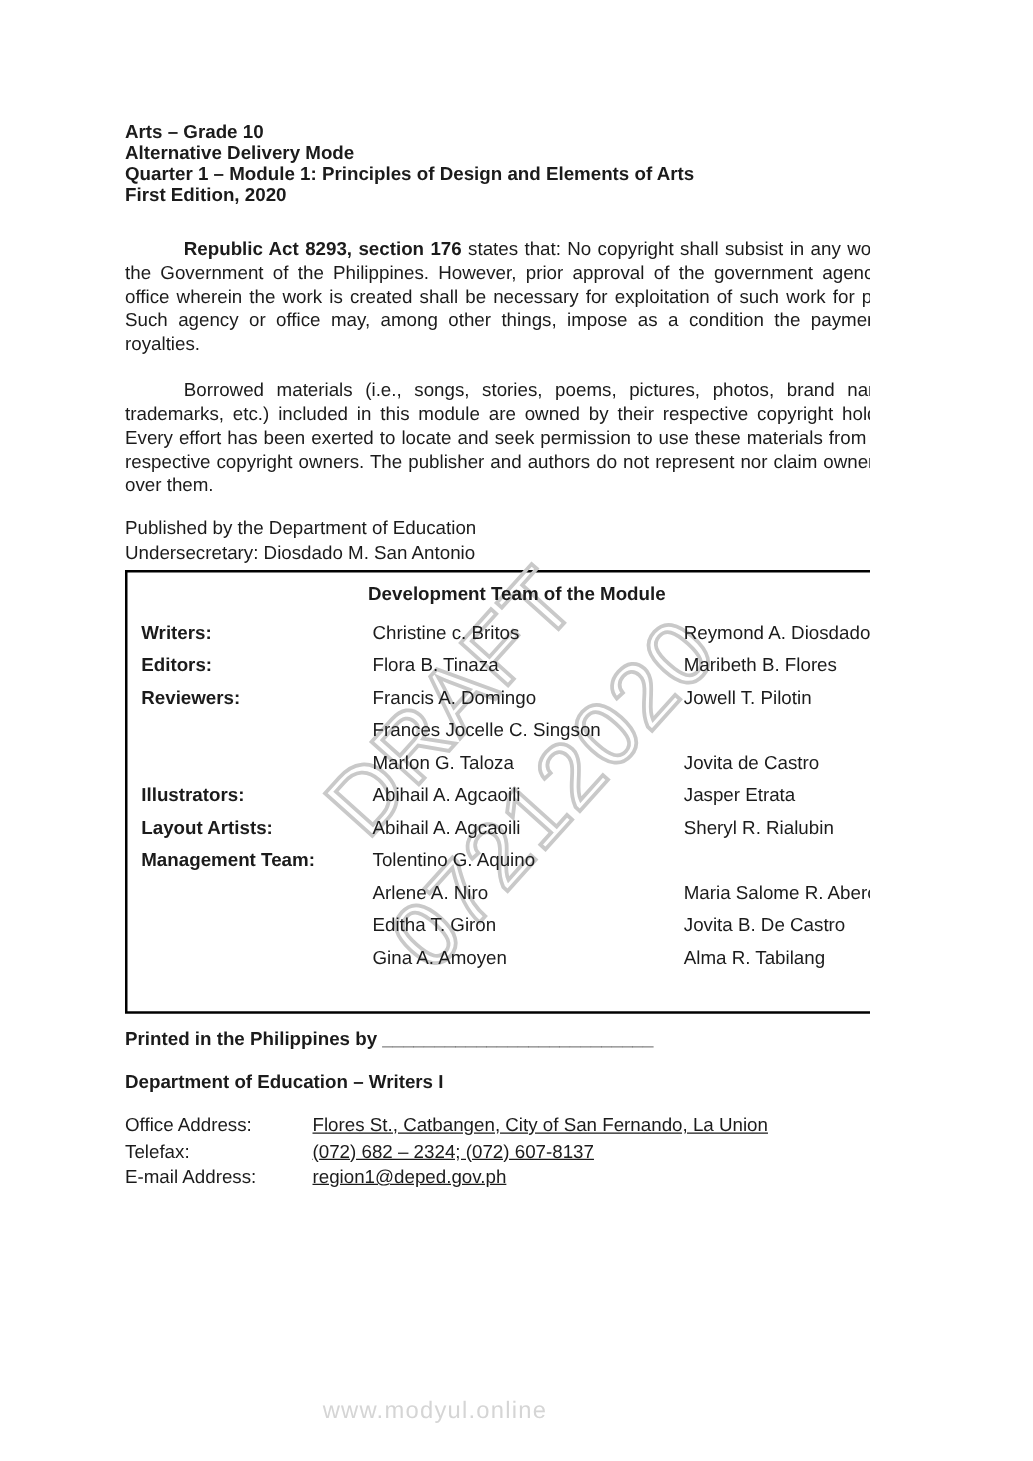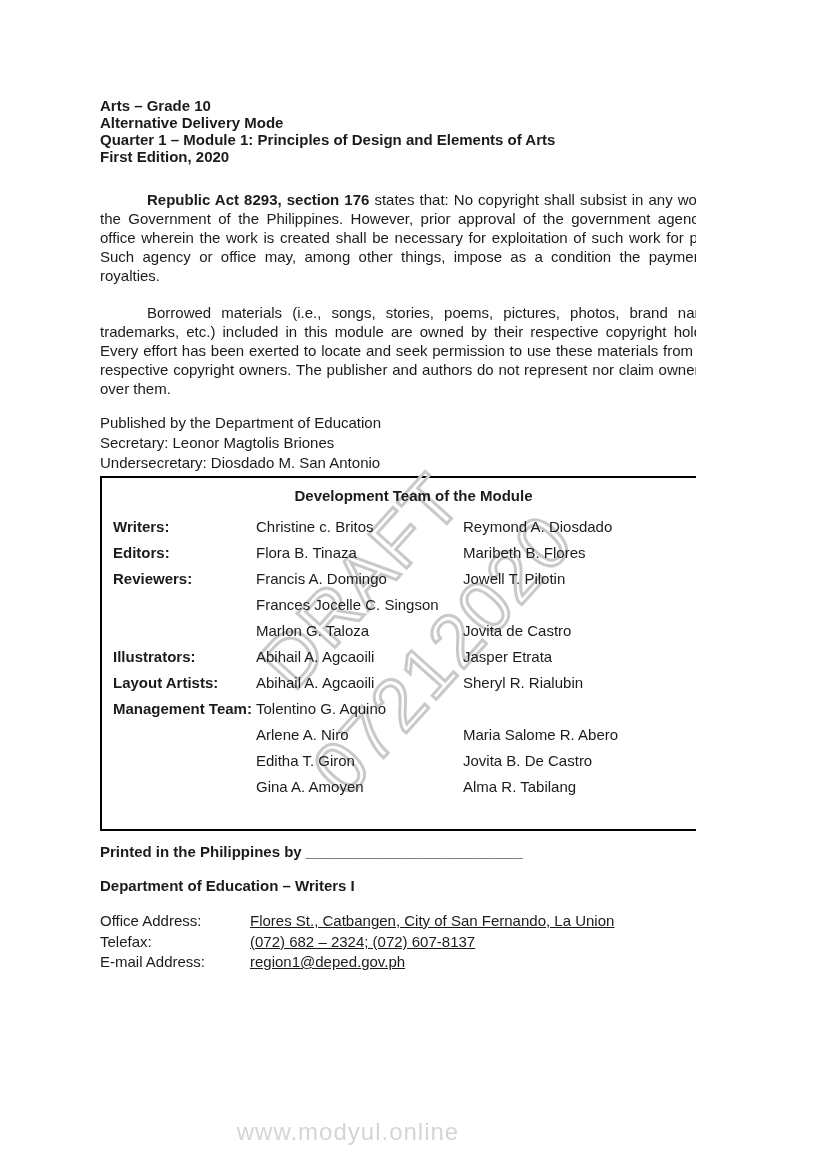--- a/index.html
+++ b/index.html
@@ -41,20 +41,21 @@
     font-weight:bold;
     padding-top:9px;
   }
   .dev-rows { margin-top:9px; }
   .dev-row {
     display:grid;
     grid-template-columns:143px 207px auto;
     height:26px;
     align-items:center;
     padding-left:11px;
+    gap:42px;
   }
   .dev-label { font-weight:bold; white-space:nowrap; }
   .dev-cell { white-space:nowrap; }
   .watermark {
     position:absolute;
     left:95px; top:30px;
     width:410px;
     text-align:center;
     transform:rotate(-48deg);
     font-size:74px;
@@ -72,21 +73,21 @@
     display:grid;
     grid-template-columns:150px auto;
     line-height:20.5px;
   }
   .contact-value { text-decoration:underline; white-space:nowrap; }
   .site-watermark {
     position:absolute;
     left:0; right:0; top:1118px;
     text-align:center;
     color:#d5d5d5;
-    font-size:24px;
+    font-size:19px;
     letter-spacing:1px;
   }
 </style>
 </head>
 <body>
 
 <div class="page">
   <div class="content">
 
     <div class="header-block">
@@ -95,21 +96,20 @@
       <div>Quarter 1 – Module 1: Principles of Design and Elements of Arts</div>
       <div>First Edition, 2020</div>
     </div>
 
     <p class="para para-1"><b>Republic Act 8293, section 176</b><span> states that: No copyright shall subsist in any work of the Government of the Philippines. However, prior approval of the government agency or office wherein the work is created shall be necessary for exploitation of such work for profit. Such agency or office may, among other things, impose as a condition the payment of royalties.</span></p>
 
     <p class="para para-2">Borrowed materials (i.e., songs, stories, poems, pictures, photos, brand names, trademarks, etc.) included in this module are owned by their respective copyright holders. Every effort has been exerted to locate and seek permission to use these materials from their respective copyright owners. The publisher and authors do not represent nor claim ownership over them.</p>
 
     <div class="pub-block">
       <div>Published by the Department of Education</div>
-      <div>Secretary: Leonor Magtolis Briones</div>
       <div>Undersecretary: Diosdado M. San Antonio</div>
     </div>
 
     <div class="dev-box">
       <div class="watermark">
         <div>DRAFT</div>
         <div>07212020</div>
       </div>
       <div class="dev-content">
         <div class="dev-title">Development Team of the Module</div>

